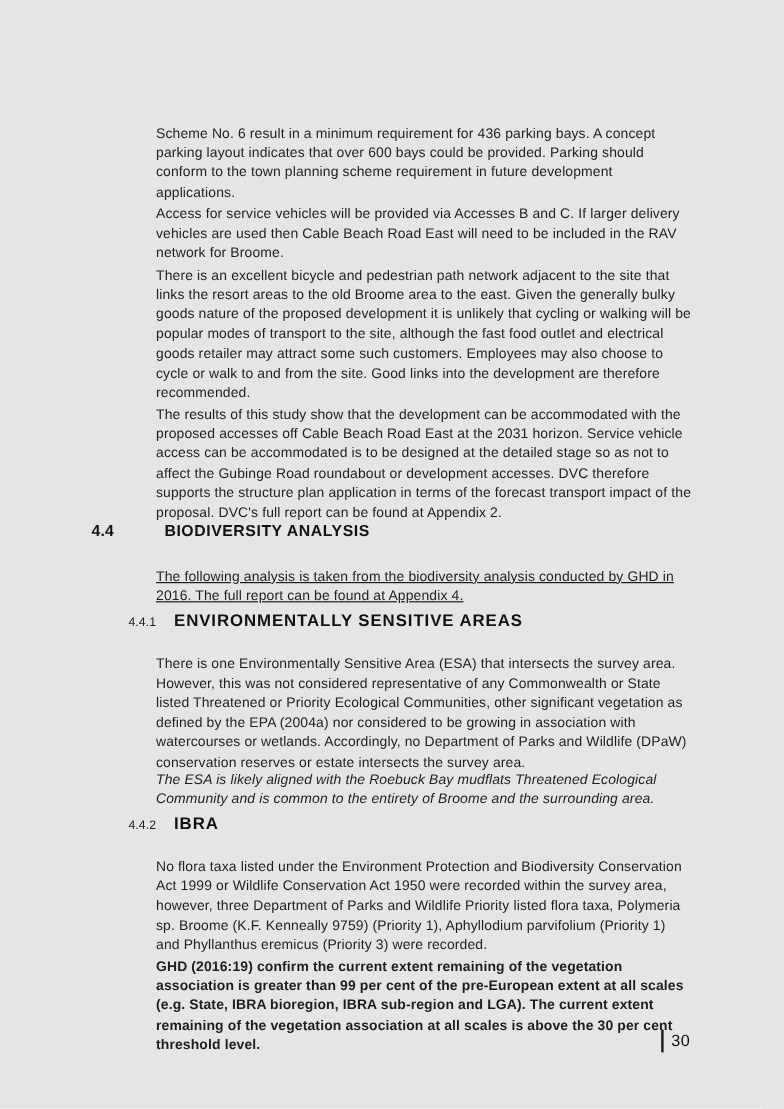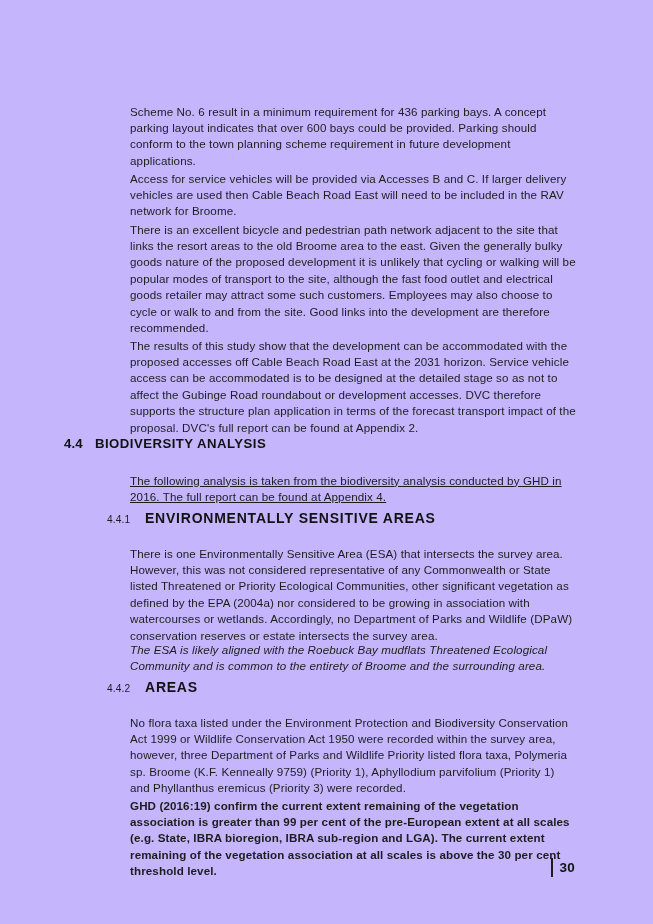--- a/index.html
+++ b/index.html
@@ -10,21 +10,21 @@
   body {
     font-family: "Liberation Sans", sans-serif;
     color: #1b1b1b;
     -webkit-font-smoothing: antialiased;
   }
 
   .page {
     position: relative;
     width: 653px;
     height: 924px;
-    background: #c4b5fd;
+    background: #e5e5e5;
     overflow: hidden;
     box-sizing: border-box;
   }
 
   .content {
     position: absolute;
     left: 0;
     top: 0;
     width: 653px;
   }
@@ -50,26 +50,28 @@
     white-space: nowrap;
   }
   .h2 .num {
     display: inline-block;
     width: 31px;
     font-size: 13.2px;
     font-weight: bold;
     letter-spacing: 0.01em;
     color: #121212;
     vertical-align: baseline;
+    text-align: right;
   }
   .h2 .title {
     font-size: 13.2px;
     font-weight: bold;
     letter-spacing: 0.035em;
     color: #121212;
+    padding-left: 42px;
   }
 
   
   .h3 {
     position: absolute;
     left: 64px;
     width: 520px;
     display: block;
     white-space: nowrap;
   }
@@ -106,21 +108,21 @@
     height: 22px;
   }
   .footer-rule {
     width: 2px;
     height: 19px;
     background: #1b1b1b;
     margin-right: 6px;
   }
   .footer-num {
     font-size: 13.5px;
-    font-weight: bold;
+    font-weight: normal;
     color: #121212;
     letter-spacing: 0.02em;
     line-height: 19px;
   }
 </style>
 </head>
 <body>
 
 <div class="page">
   <div class="content">
@@ -141,21 +143,21 @@
 
     <div class="h3" style="top:509px;">
       <span class="num">4.4.1</span><span class="title">ENVIRONMENTALLY SENSITIVE AREAS</span>
     </div>
 
     <p class="para" style="top:534px;">There is one Environmentally Sensitive Area (ESA) that intersects the survey area. However, this was not considered representative of any Commonwealth or State listed Threatened or Priority Ecological Communities, other significant vegetation as defined by the EPA (2004a) nor considered to be growing in association with watercourses or wetlands. Accordingly, no Department of Parks and Wildlife (DPaW) conservation reserves or estate intersects the survey area.</p>
 
     <p class="para" style="top:630px;font-style:italic;">The ESA is likely aligned with the Roebuck Bay mudflats Threatened Ecological Community and is common to the entirety of Broome and the surrounding area.</p>
 
     <div class="h3" style="top:678px;">
-      <span class="num">4.4.2</span><span class="title">AREAS</span>
+      <span class="num">4.4.2</span><span class="title">IBRA</span>
     </div>
 
     <p class="para" style="top:703px;">No flora taxa listed under the Environment Protection and Biodiversity Conservation Act 1999 or Wildlife Conservation Act 1950 were recorded within the survey area, however, three Department of Parks and Wildlife Priority listed flora taxa, Polymeria sp. Broome (K.F. Kenneally 9759) (Priority 1), Aphyllodium parvifolium (Priority 1) and Phyllanthus eremicus (Priority 3) were recorded.</p>
 
     <p class="para" style="top:786px;font-weight:bold;">GHD (2016:19) confirm the current extent remaining of the vegetation association is greater than 99 per cent of the pre-European extent at all scales (e.g. State, IBRA bioregion, IBRA sub-region and LGA). The current extent remaining of the vegetation association at all scales is above the 30 per cent threshold level.</p>
 
   </div>
 
   <div class="footer">
     <div class="footer-inner">

